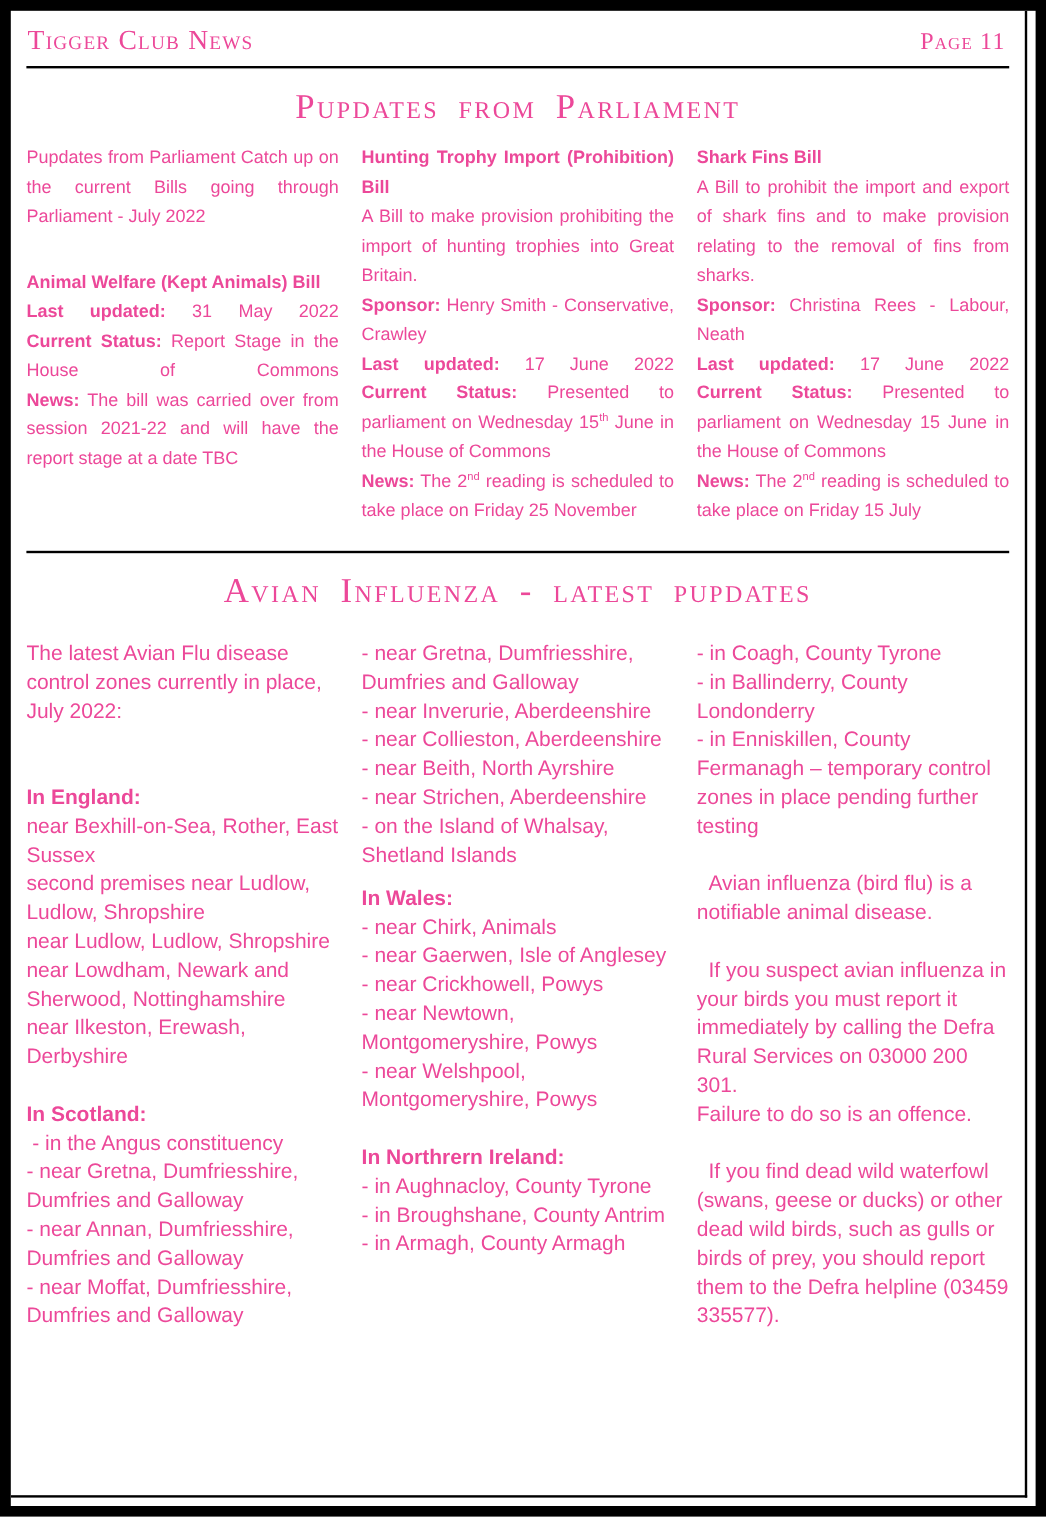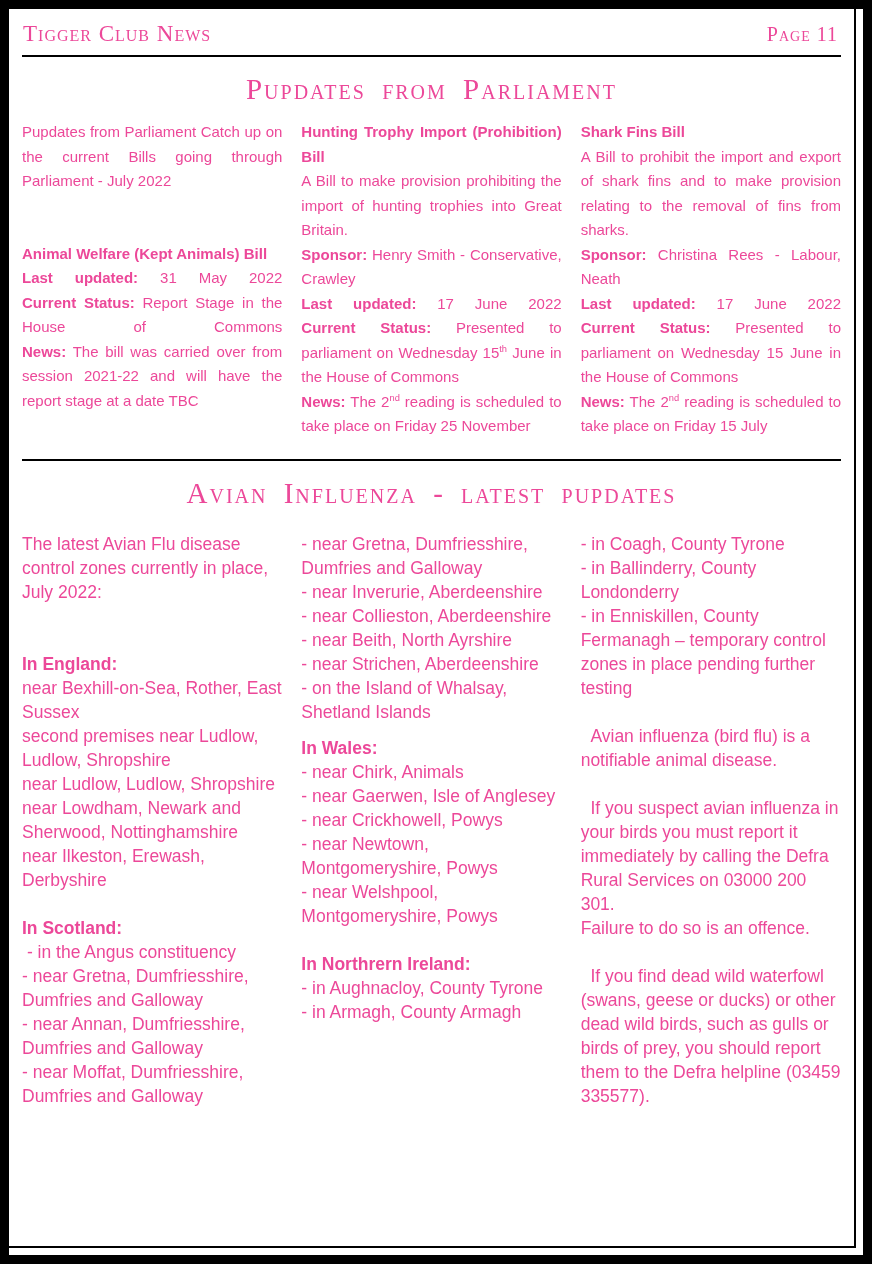--- a/index.html
+++ b/index.html
@@ -67,21 +67,21 @@
     <div class="masthead-row">
       <span class="masthead">Tigger Club News</span>
       <span class="pagenum">Page 11</span>
     </div>
     <div class="rule"></div>
 
     <div class="section-title">Pupdates from Parliament</div>
     <div class="cols parl" id="parl-cols">
         <div class="col">
           <div class="blk jpara"><span>Pupdates from Parliament Catch up on the current Bills going through Parliament - July 2022</span></div>
-          <div class="blk jpara" style="margin-top: 48px;"><span class="b">Animal Welfare (Kept Animals) Bill</span></div>
+          <div class="blk jpara" style="margin-top: 30px;"><span class="b">Animal Welfare (Kept Animals) Bill</span></div>
           <div class="blk jline"><span class="b">Last updated:</span><span> 31 May 2022</span></div>
           <div class="blk jline"><span class="b">Current Status:</span><span> Report Stage in the House of Commons</span></div>
           <div class="blk jpara"><span class="b">News:</span><span> The bill was carried over from session 2021-22 and will have the report stage at a date TBC</span></div>
         </div>
         <div class="col">
           <div class="blk jline"><span class="b">Hunting Trophy Import (Prohibition) Bill</span></div>
           <div class="blk jpara"><span>A Bill to make provision prohibiting the import of hunting trophies into Great Britain.</span></div>
           <div class="blk jline"><span class="b">Sponsor:</span><span> Henry Smith - Conservative, Crawley</span></div>
           <div class="blk jline"><span class="b">Last updated:</span><span> 17 June 2022</span></div>
           <div class="blk jpara"><span class="b">Current Status:</span><span> Presented to parliament on Wednesday 15</span><span class="sup">th</span><span> June in the House of Commons</span></div>
@@ -123,20 +123,21 @@
           <div class="blk para">- near Strichen, Aberdeenshire</div>
           <div class="blk para">- on the Island of Whalsay, Shetland Islands</div>
           <div class="blk heading" style="margin-top: 12px;">In Wales:</div>
           <div class="blk para">- near Chirk, Animals</div>
           <div class="blk para">- near Gaerwen, Isle of Anglesey</div>
           <div class="blk para">- near Crickhowell, Powys</div>
           <div class="blk para">- near Newtown, Montgomeryshire, Powys</div>
           <div class="blk para">- near Welshpool, Montgomeryshire, Powys</div>
           <div class="blk heading" style="margin-top: 24px;">In Northrern Ireland:</div>
           <div class="blk para">- in Aughnacloy, County Tyrone</div>
+          <div class="blk para">- in Broughshane, County Antrim</div>
           <div class="blk para">- in Armagh, County Armagh</div>
         </div>
         <div class="col">
           <div class="blk para">- in Coagh, County Tyrone</div>
           <div class="blk para">- in Ballinderry, County Londonderry</div>
           <div class="blk para">- in Enniskillen, County Fermanagh – temporary control zones in place pending further testing</div>
           <div class="blk para" style="margin-top: 24px;">  Avian influenza (bird flu) is a notifiable animal disease.</div>
           <div class="blk para" style="margin-top: 24px;">  If you suspect avian influenza in your birds you must report it immediately by calling the Defra Rural Services on 03000 200 301.</div>
           <div class="blk para">Failure to do so is an offence.</div>
           <div class="blk para" style="margin-top: 24px;">  If you find dead wild waterfowl (swans, geese or ducks) or other dead wild birds, such as gulls or birds of prey, you should report them to the Defra helpline (03459 335577).</div>

